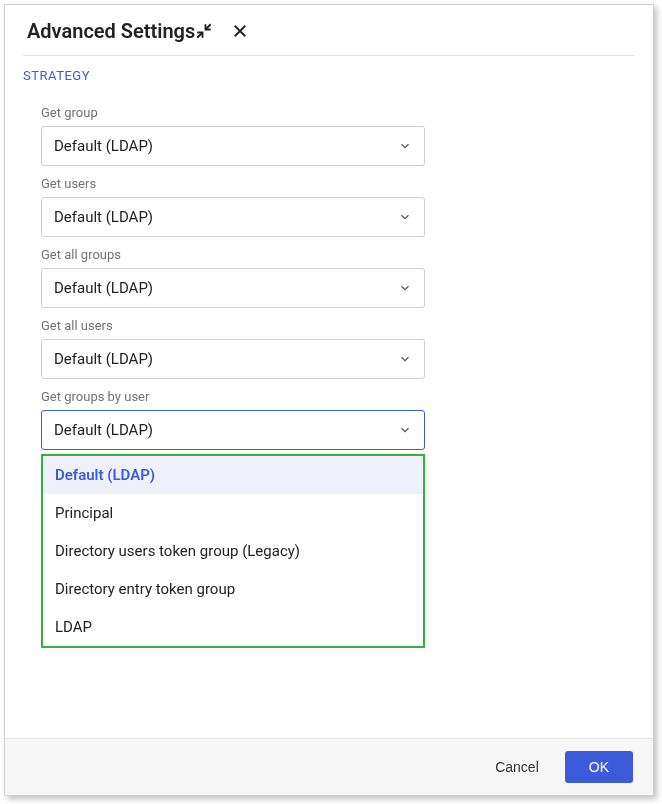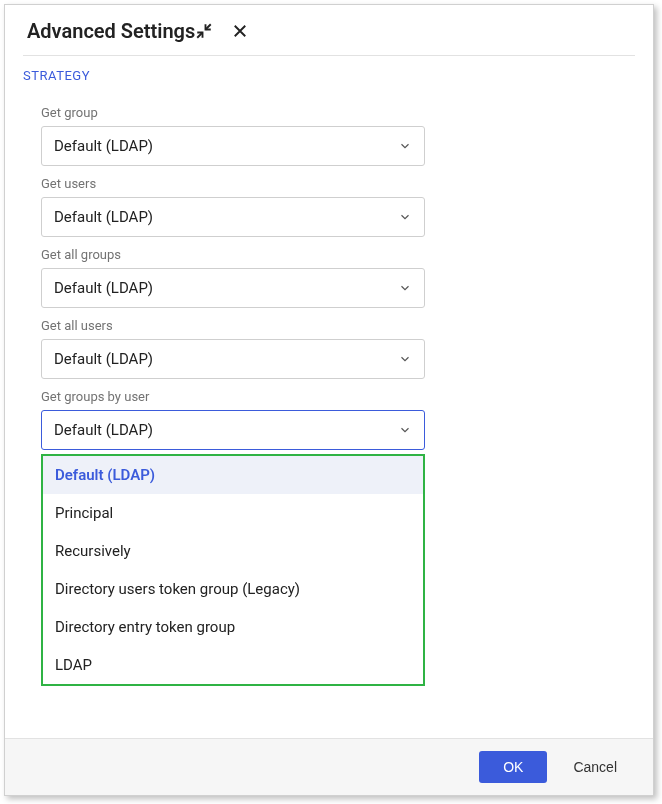--- a/index.html
+++ b/index.html
@@ -209,26 +209,25 @@
       <div class="field-label">Get groups by user</div>
       <div class="select open">
         <span>Default (LDAP)</span>
         <svg class="chevron" viewBox="0 0 24 24" fill="none" stroke="currentColor" stroke-width="2">
             <path d="M6 9l6 6 6-6"></path>
           </svg>
       </div>
       <div class="dropdown">
         <div class="option selected">Default (LDAP)</div>
         <div class="option">Principal</div>
-        <div class="option">Recursively</div>
         <div class="option">Directory users token group (Legacy)</div>
         <div class="option">Directory entry token group</div>
         <div class="option">LDAP</div>
       </div>
     </div>
 
   </div>
 
   <div class="footer">
+    <button class="btn btn-secondary">Cancel</button>
     <button class="btn btn-primary">OK</button>
-    <button class="btn btn-secondary">Cancel</button>
   </div>
 </div>
 
 </body></html>

